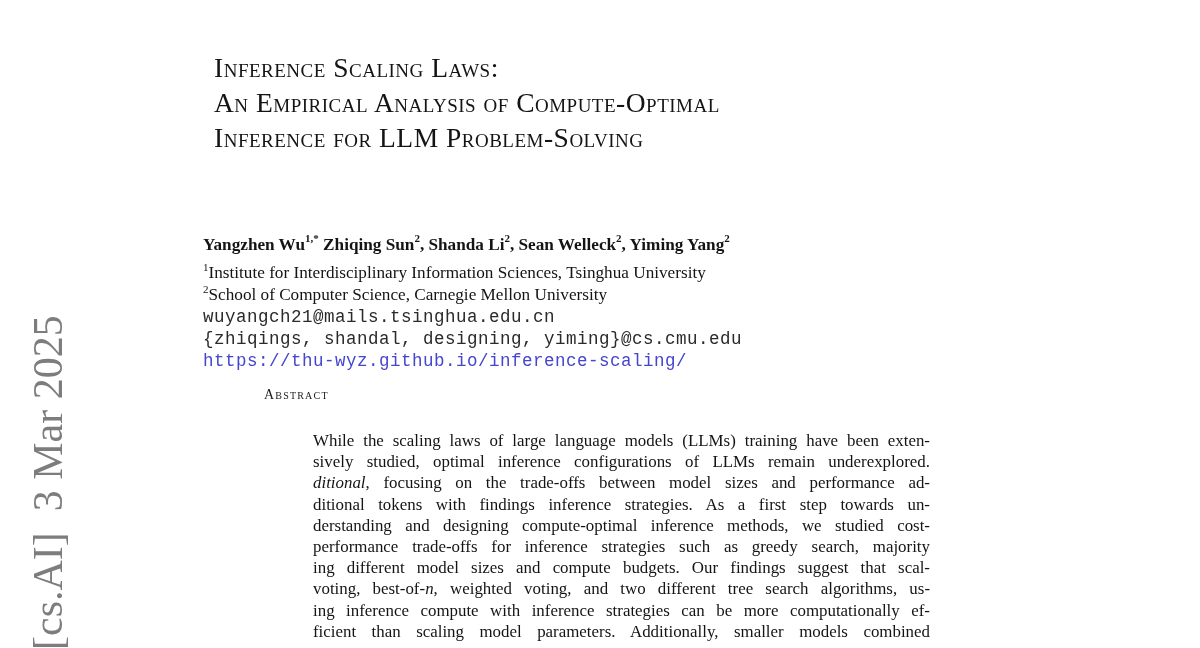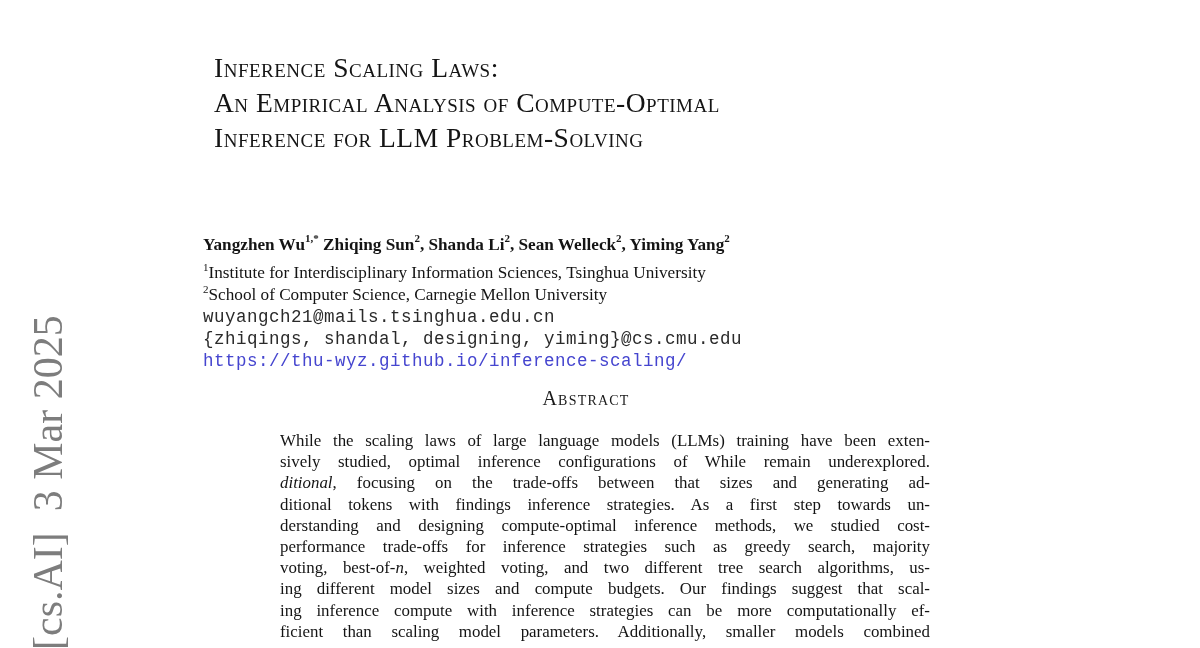--- a/index.html
+++ b/index.html
@@ -65,39 +65,39 @@
     color: #2a2a2a;
   }
   .url-line a {
     color: var(--link, #4545cf);
     text-decoration: none;
   }
 
   
   .abs-heading {
     position: absolute;
-    left: 256px; top: 387px;
+    left: 264px; top: 387px;
     width: 660px;
-    text-align: center;
     font-variant: small-caps;
-    font-size: 20px;
+    font-size: 14px;
     letter-spacing: 1.2px;
     color: #1a1a1a;
   }
   .abs-body {
     position: absolute;
     left: 280px; top: 430px;
     width: 650px;
     font-size: 16.9px;
     color: #141414;
   }
   .abs-line {
     line-height: 21.2px;
     text-align: justify;
     text-align-last: justify;
+    margin-left: 33px;
   }
   .it { font-style: italic; }
 </style>
 </head>
 <body>
 
 <div class="watermark">[cs.AI]  3 Mar 2025</div>
 
 <h1 class="title">
     <div>Inference Scaling Laws:</div>
@@ -117,22 +117,22 @@
     </div>
   <div class="mono url-line">
     <a href="#">https://thu-wyz.github.io/inference-scaling/</a>
   </div>
 </div>
 
 <div class="abs-heading">Abstract</div>
 
 <div class="abs-body">
     <div class="abs-line"><span>While the scaling laws of large language models (LLMs) training have been exten-</span></div>
-    <div class="abs-line"><span>sively studied, optimal inference configurations of While remain underexplored.</span></div>
-    <div class="abs-line"><span class="it">ditional</span><span>, focusing on the trade-offs between that sizes and generating ad-</span></div>
+    <div class="abs-line"><span>sively studied, optimal inference configurations of LLMs remain underexplored.</span></div>
+    <div class="abs-line"><span class="it">ditional</span><span>, focusing on the trade-offs between model sizes and performance ad-</span></div>
     <div class="abs-line"><span>ditional tokens with findings inference strategies. As a first step towards un-</span></div>
     <div class="abs-line"><span>derstanding and designing compute-optimal inference methods, we studied cost-</span></div>
     <div class="abs-line"><span>performance trade-offs for inference strategies such as greedy search, majority</span></div>
+    <div class="abs-line"><span>ing different model sizes and compute budgets. Our findings suggest that scal-</span></div>
     <div class="abs-line"><span>voting, best-of-</span><span class="it">n</span><span>, weighted voting, and two different tree search algorithms, us-</span></div>
-    <div class="abs-line"><span>ing different model sizes and compute budgets. Our findings suggest that scal-</span></div>
     <div class="abs-line"><span>ing inference compute with inference strategies can be more computationally ef-</span></div>
     <div class="abs-line"><span>ficient than scaling model parameters. Additionally, smaller models combined</span></div>
   </div>
 
 </body></html>

